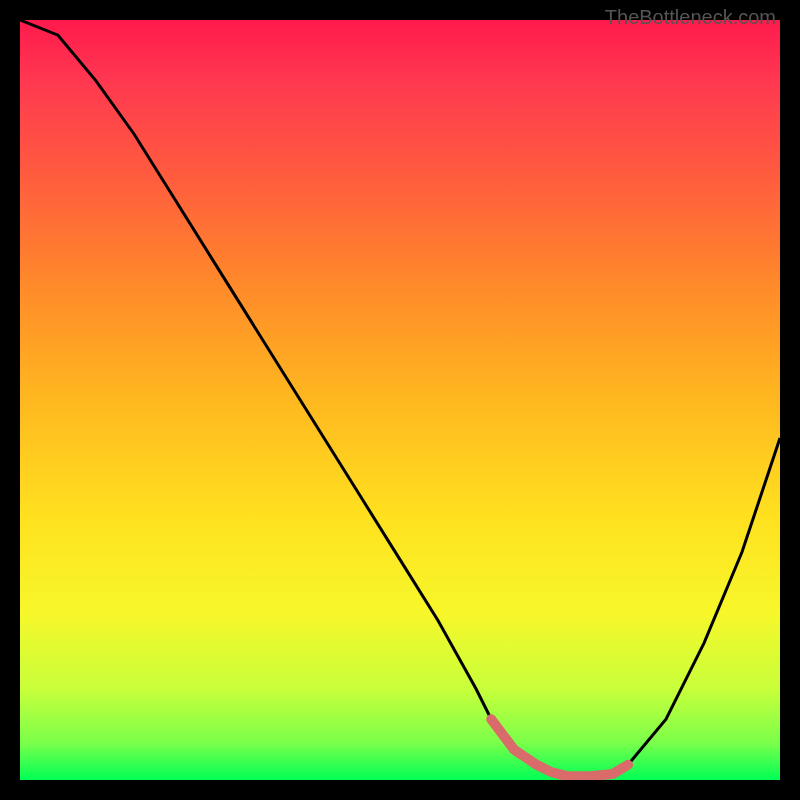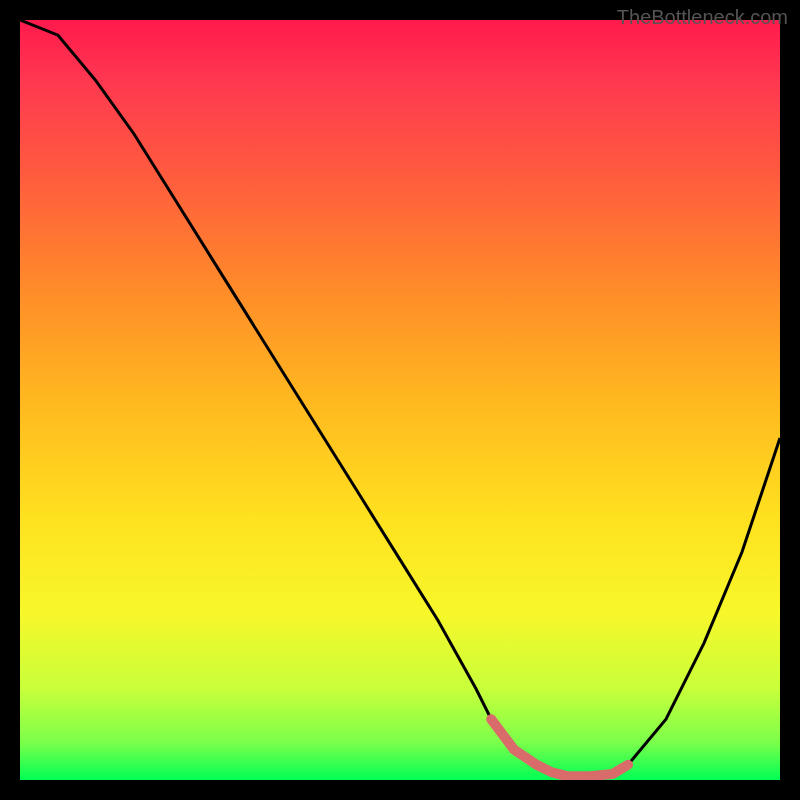--- a/index.html
+++ b/index.html
@@ -12,21 +12,21 @@
     font-family: Arial, sans-serif;
   }
   .container {
     width: 800px;
     height: 800px;
     position: relative;
   }
   .watermark {
     position: absolute;
     top: 6px;
-    right: 12px;
+    right: 24px;
     color: #555;
     font-size: 20px;
     font-weight: 500;
     z-index: 10;
   }
   .plot-area {
     position: absolute;
     left: 20px;
     top: 20px;
     width: 760px;

